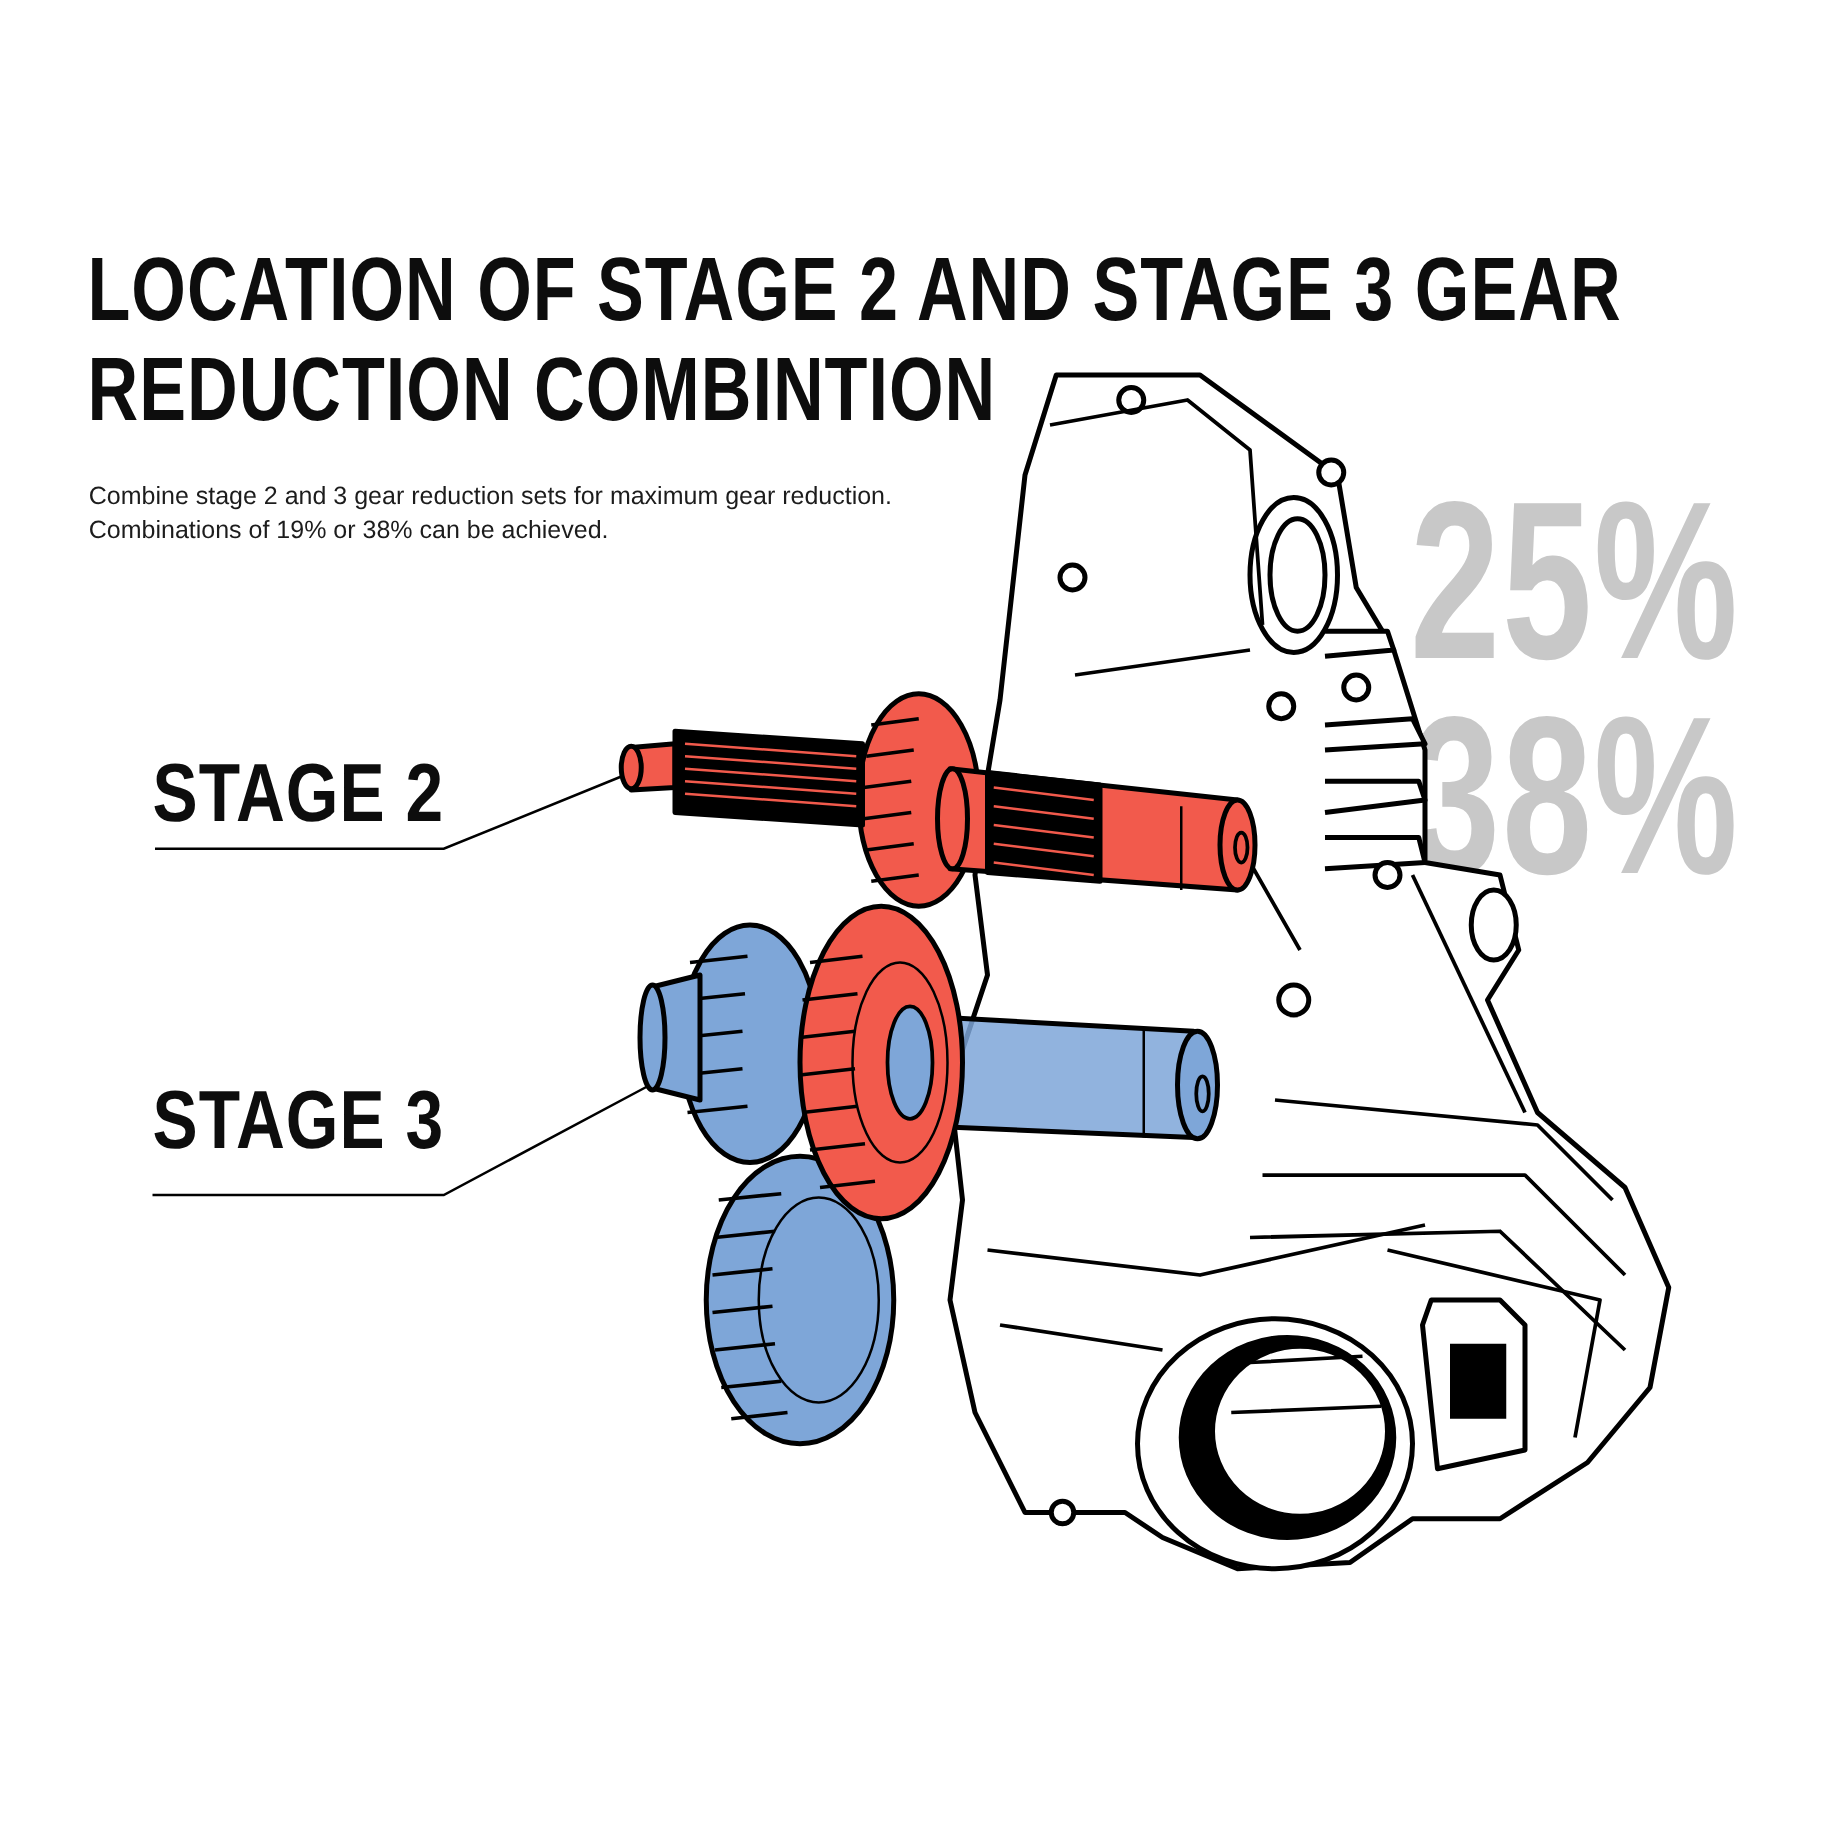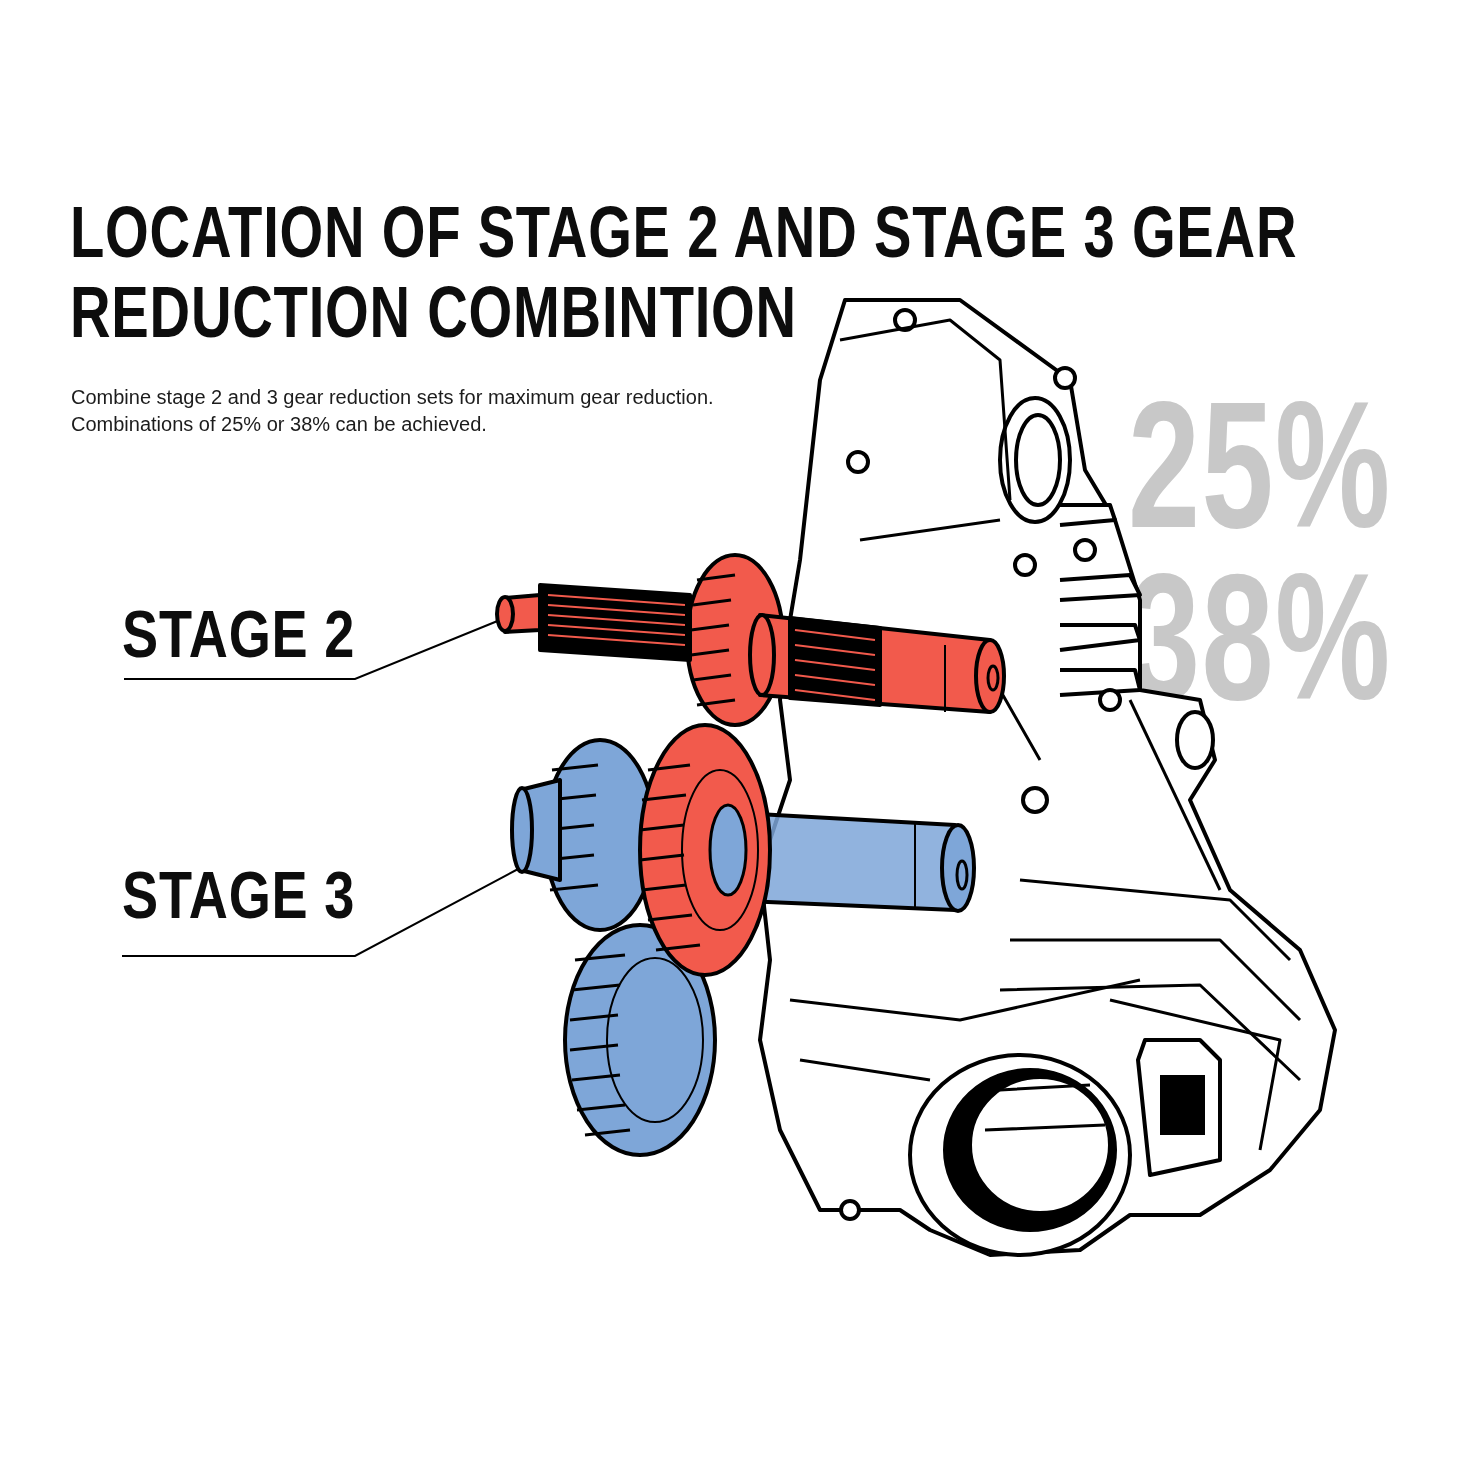--- a/index.html
+++ b/index.html
@@ -27,21 +27,21 @@
   svg.art { position: absolute; left: 0; top: 0; width: 1464px; height: 1464px; z-index: 2; }
 </style>
 </head>
 <body>
 
 <h1 class="title">
   <span>LOCATION OF STAGE 2 AND STAGE 3 GEAR</span>
   <span>REDUCTION COMBINTION</span>
 </h1>
 
-<p class="desc">Combine stage 2 and 3 gear reduction sets for maximum gear reduction. Combinations of 25% or 38% can be achieved.</p>
+<p class="desc">Combine stage 2 and 3 gear reduction sets for maximum gear reduction. Combinations of 19% or 38% can be achieved.</p>
 
 <div class="pct p1">25%</div>
 <div class="pct p2">38%</div>
 
 <div class="stage s2">STAGE 2</div>
 <div class="stage s3">STAGE 3</div>
 
 <svg class="art" viewBox="0 0 1464 1464">
 
   <g stroke="#000" stroke-width="2" fill="none">

